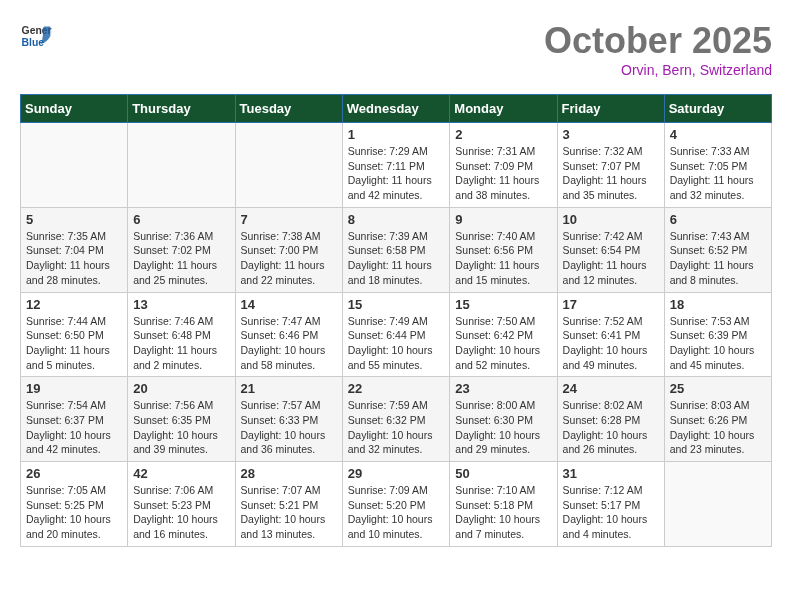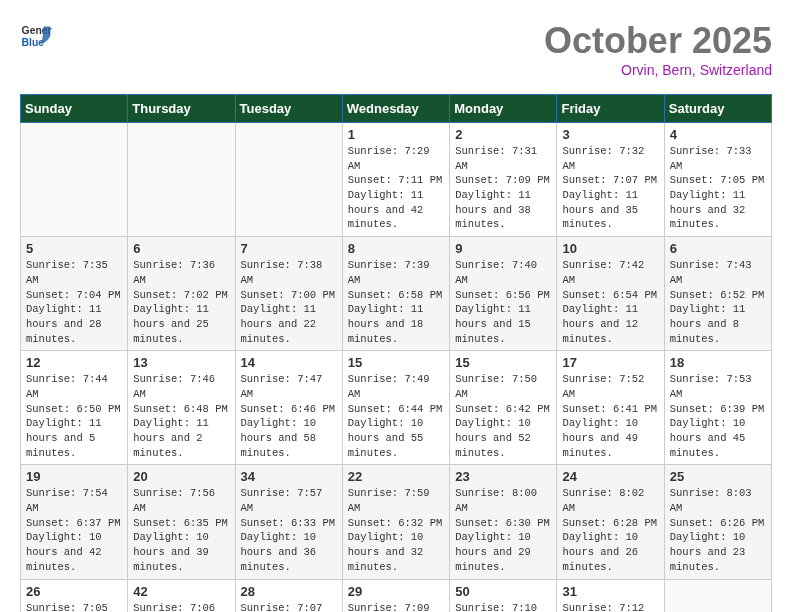--- a/index.html
+++ b/index.html
@@ -70,21 +70,20 @@
     .day-number {
       font-weight: bold;
       font-size: 13px;
       display: block;
       margin-bottom: 2px;
     }
     .day-info {
       font-size: 10.5px;
       line-height: 1.4;
       color: #333;
-      font-family: Liberation Mono, monospace;
     }
     .empty-cell {
       background: #f9f9f9 !important;
     }
   </style>
 </head>
 <body>
 
 <div class="header">
   <div class="logo">
@@ -197,21 +196,21 @@
       <tr>
         <td>
           <span class="day-number">19</span>
           <div class="day-info">Sunrise: 7:54 AM<br>Sunset: 6:37 PM<br>Daylight: 10 hours and 42 minutes.</div>
         </td>
         <td>
           <span class="day-number">20</span>
           <div class="day-info">Sunrise: 7:56 AM<br>Sunset: 6:35 PM<br>Daylight: 10 hours and 39 minutes.</div>
         </td>
         <td>
-          <span class="day-number">34</span>
+          <span class="day-number">21</span>
           <div class="day-info">Sunrise: 7:57 AM<br>Sunset: 6:33 PM<br>Daylight: 10 hours and 36 minutes.</div>
         </td>
         <td>
           <span class="day-number">22</span>
           <div class="day-info">Sunrise: 7:59 AM<br>Sunset: 6:32 PM<br>Daylight: 10 hours and 32 minutes.</div>
         </td>
         <td>
           <span class="day-number">23</span>
           <div class="day-info">Sunrise: 8:00 AM<br>Sunset: 6:30 PM<br>Daylight: 10 hours and 29 minutes.</div>
         </td>

